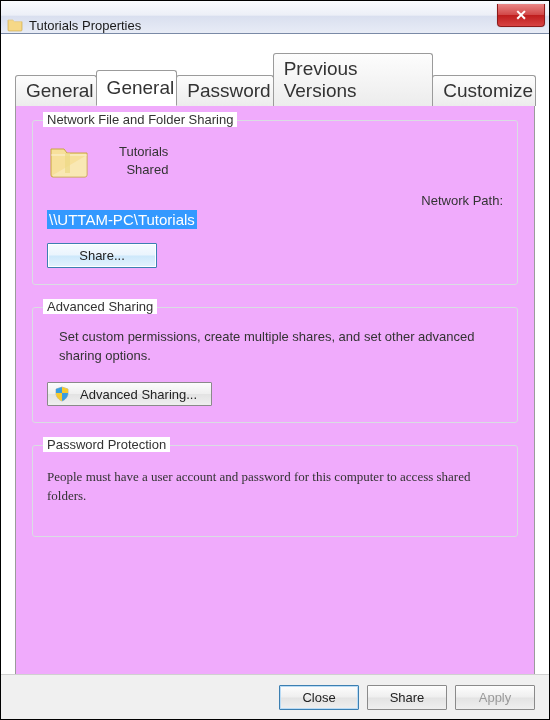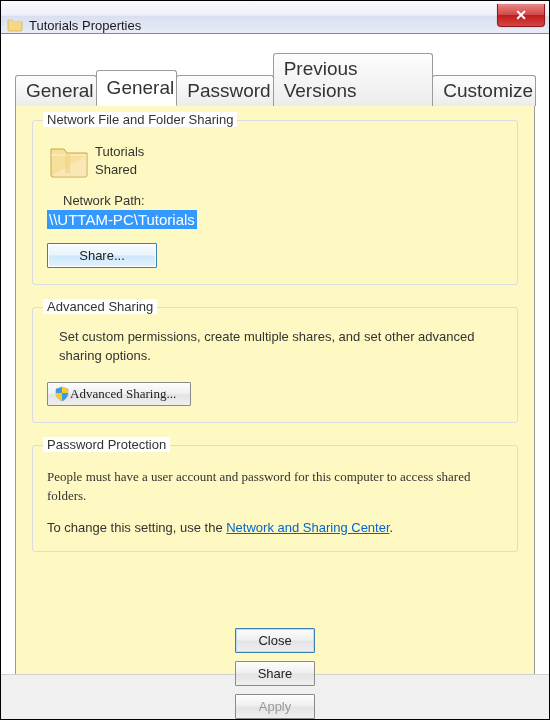--- a/index.html
+++ b/index.html
@@ -8,39 +8,39 @@
   .titlebar{height:32px;background:linear-gradient(to bottom,#fafbfe 0%,#eceff7 45%,#d9dfef 46%,#e8ecf6 100%);border-bottom:1px solid #7a8aa6;display:flex;align-items:flex-end;padding:0 4px;}
   .titlebar .icon{width:16px;height:16px;margin:0 6px 0 2px;}
   .titlebar .title{font-size:13px;color:#1a1a1a;}
   .close-btn{margin-left:auto;width:46px;height:22px;border:1px solid #8c1a1a;border-top:none;border-radius:0 0 4px 4px;background:linear-gradient(to bottom,#e98787 0%,#d24949 48%,#bf1e1e 52%,#d74343 100%);display:flex;align-items:center;justify-content:center;position:relative;top:-6px;box-shadow:0 0 1px rgba(0,0,0,.4);}
   .close-btn span{color:#fff;font-weight:bold;font-size:14px;line-height:1;}
   
   .tabs-wrap{padding:18px 14px 0 14px;}
   .tabs{display:flex;align-items:flex-end;position:relative;}
   .tab{border:1px solid #9b9b9b;border-bottom:none;border-radius:3px 3px 0 0;background:linear-gradient(to bottom,#fdfdfd,#ececec);padding:4px 2px 4px 10px;margin-right:-1px;font-size:19px;color:#333;cursor:default;position:relative;top:1px;}
   .tab.active{background:#fff;padding-top:6px;padding-bottom:6px;top:0;z-index:3;border-bottom:1px solid #fff;margin-bottom:-1px;}
-  .tab-panel{border:1px solid #9b9b9b;background:#fef9c3;padding:14px 16px 20px 16px;min-height:586px;box-sizing:border-box;}
+  .tab-panel{border:1px solid #9b9b9b;background:#f0abfc;padding:14px 16px 20px 16px;min-height:586px;box-sizing:border-box;}
   
   .group{border:1px solid #d9dde2;border-radius:3px;position:relative;padding:18px 14px 16px 14px;margin-bottom:22px;}
   .group-title{position:absolute;top:-9px;left:10px;background:#fff;padding:0 4px;font-size:13px;color:#333;}
-  .folder-row{display:flex;align-items:flex-start;gap:6px;margin:4px 0 14px 2px;}
+  .folder-row{display:flex;align-items:flex-start;gap:30px;margin:4px 0 14px 2px;text-align:right;}
   .folder-ico{width:40px;height:36px;}
   .folder-text{line-height:1.4;font-size:13px;}
-  .np-label{margin:6px 0 2px 16px;}
+  .np-label{margin:6px 0 2px 16px;text-align:right;}
   .np-val{display:inline-block;background:#3399ff;color:#fff;padding:1px 2px;font-size:15px;}
   
   .btn{border:1px solid #8a8a8a;border-radius:1px;background:linear-gradient(to bottom,#fdfdfd 0%,#efefef 48%,#e3e3e3 52%,#efefef 100%);padding:3px 14px;font-size:13px;font-family:inherit;min-width:70px;color:#222;cursor:default;}
   .btn:disabled{color:#9a9a9a;}
   .btn-share{border:1px solid #3c7fb1;background:linear-gradient(to bottom,#f6fbff 0%,#eaf4fd 48%,#cde8fb 52%,#e4f2fd 100%);box-shadow:inset 0 0 0 1px #fff;padding:4px 20px;min-width:110px;}
-  .btn-adv{display:inline-flex;align-items:center;gap:0;padding:3px 14px 3px 6px;font-family:Liberation Serif, serif;}
+  .btn-adv{display:inline-flex;align-items:center;gap:10px;padding:3px 14px 3px 6px;}
   .adv-text{margin:2px 0 16px 12px;line-height:1.45;}
   .pw-text{margin:4px 0 14px 0;line-height:1.45;font-family:Liberation Serif, serif;}
   .link{color:#0066cc;text-decoration:underline;cursor:pointer;}
   
-  .bottom-bar{position:absolute;bottom:0;left:0;right:0;height:44px;background:#f0f0f0;border-top:1px solid #d0d0d0;display:flex;align-items:center;justify-content:flex-end;gap:8px;padding:0 14px;flex-direction:column;}
+  .bottom-bar{position:absolute;bottom:0;left:0;right:0;height:44px;background:#f0f0f0;border-top:1px solid #d0d0d0;display:flex;align-items:center;justify-content:flex-end;gap:8px;padding:0 14px;}
   .bottom-bar .btn{min-width:80px;padding:4px 10px;}
   .bottom-bar .btn.default{border:1px solid #3c7fb1;box-shadow:inset 0 0 0 1px #b9dbf5;}
   
   .shield{width:16px;height:16px;}
 </style>
 </head>
 <body>
 
 <div class="window">
 
@@ -104,23 +104,20 @@
               <path d="M8 7H2c0 4 3 7 6 8z" fill="#f7c92f"></path>
             </svg>
           </span>
           <span>Advanced Sharing...</span>
         </button>
       </div>
 
       <div class="group" style="margin-bottom:0">
         <div class="group-title">Password Protection</div>
         <div class="pw-text">People must have a user account and password for this computer to access shared folders.</div>
-        <div>
-          <span>To change this setting, use the </span><span class="link">Network and Sharing Center</span><span>.</span>
-        </div>
       </div>
 
     </div>
   </div>
 
   <div class="bottom-bar">
     <button class="btn default">Close</button>
     <button class="btn">Share</button>
     <button class="btn" disabled="">Apply</button>
   </div>

